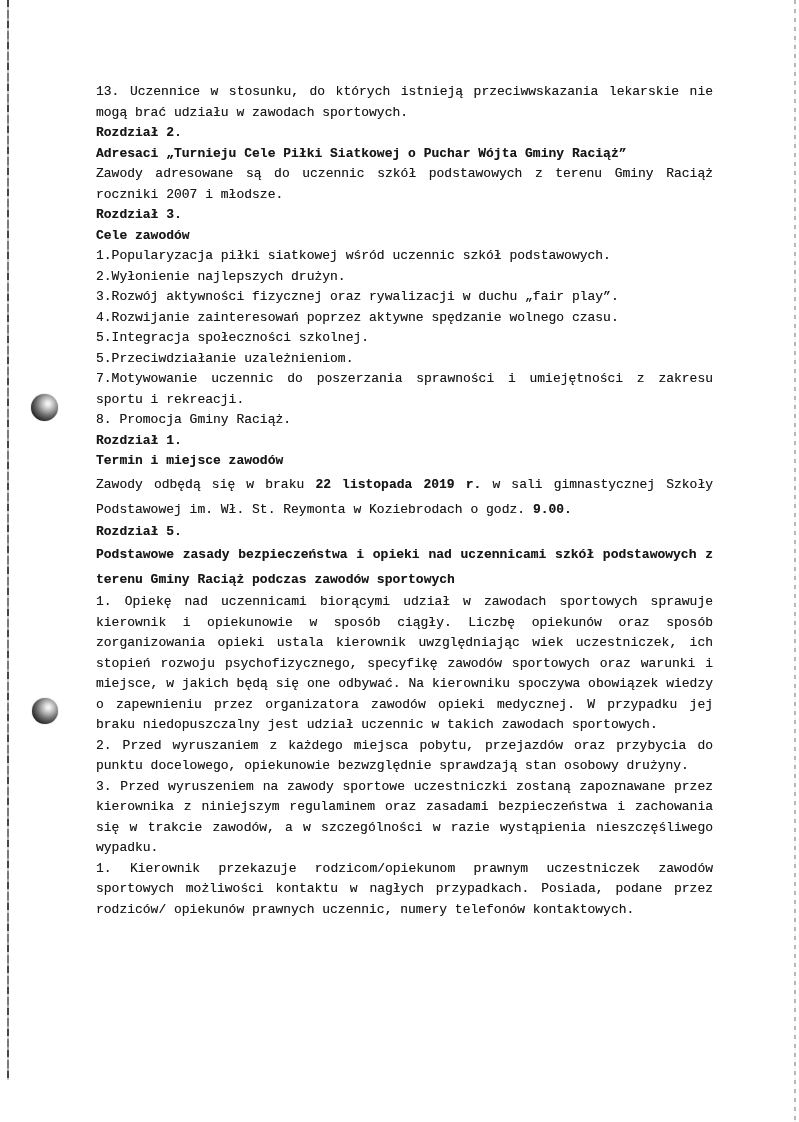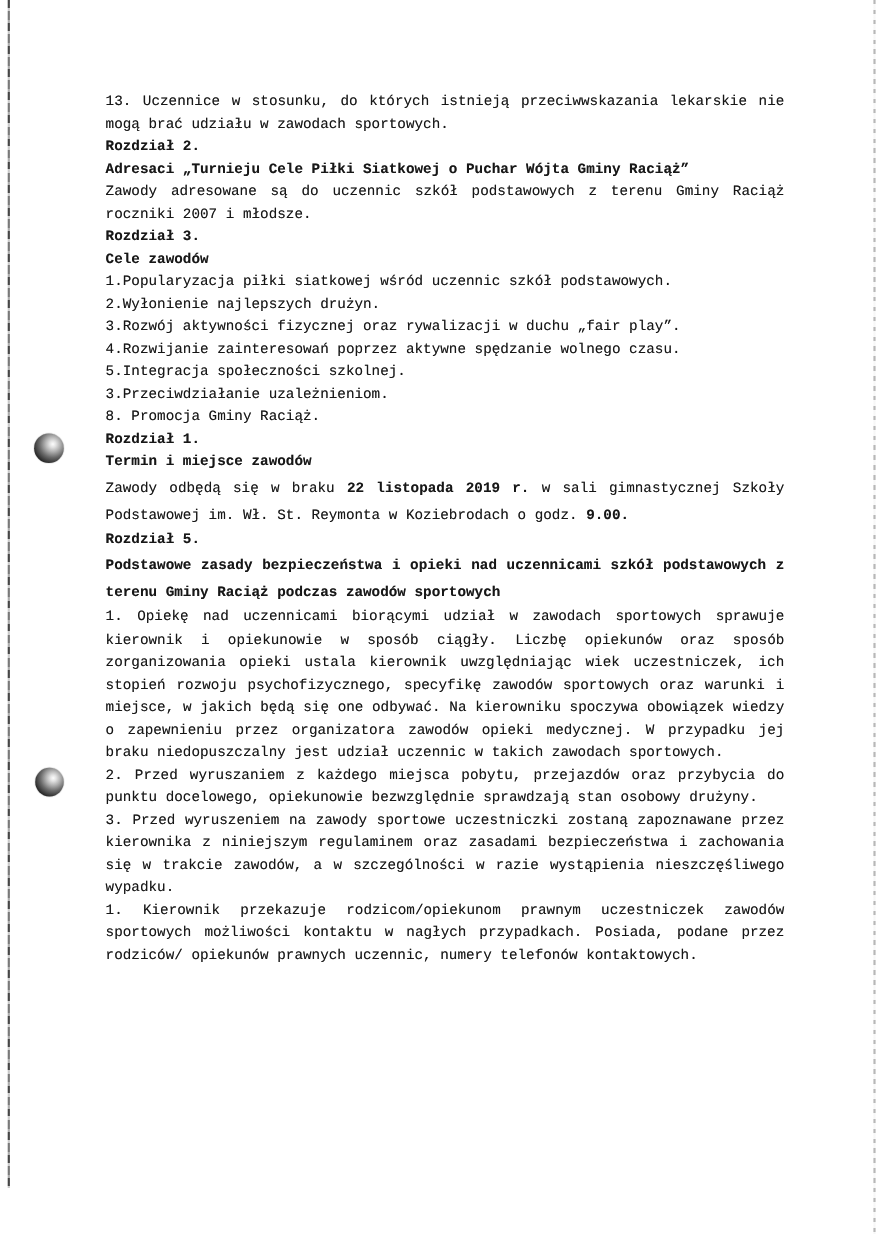--- a/index.html
+++ b/index.html
@@ -81,21 +81,22 @@
     <p class="h">Adresaci „Turnieju Cele Piłki Siatkowej o Puchar Wójta Gminy Raciąż”</p>
     <p>Zawody adresowane są do uczennic szkół podstawowych z terenu Gminy Raciąż roczniki 2007 i młodsze.</p>
 
     <p class="h mt12">Rozdział 3.</p>
     <p class="h">Cele zawodów</p>
     <p>1.Popularyzacja piłki siatkowej wśród uczennic szkół podstawowych.</p>
     <p>2.Wyłonienie najlepszych drużyn.</p>
     <p>3.Rozwój aktywności fizycznej oraz rywalizacji w duchu „fair play”.</p>
     <p>4.Rozwijanie zainteresowań poprzez aktywne spędzanie wolnego czasu.</p>
     <p>5.Integracja społeczności szkolnej.</p>
-    <p>3.Przeciwdziałanie uzależnieniom.</p>
+    <p>5.Przeciwdziałanie uzależnieniom.</p>
+    <p>7.Motywowanie uczennic do poszerzania sprawności i umiejętności z zakresu sportu i rekreacji.</p>
     <p>8. Promocja Gminy Raciąż.</p>
 
     <p class="h mt6">Rozdział 1.</p>
     <p class="h mt8">Termin i miejsce zawodów</p>
     <p class="lh25 mt5"><span>Zawody odbędą się w braku </span><span class="h">22 listopada 2019 r.</span><span> w sali gimnastycznej Szkoły Podstawowej im. Wł. St. Reymonta w Koziebrodach o godz. </span><span class="h">9.00.</span></p>
 
     <p class="h mt5">Rozdział 5.</p>
     <p class="h lh25 mt2">Podstawowe zasady bezpieczeństwa i opieki nad uczennicami szkół podstawowych z terenu Gminy Raciąż podczas zawodów sportowych</p>
     <p class="mt5">1. Opiekę nad uczennicami biorącymi udział w zawodach sportowych sprawuje kierownik i opiekunowie w sposób ciągły. Liczbę opiekunów oraz sposób zorganizowania opieki ustala kierownik uwzględniając wiek uczestniczek, ich stopień rozwoju psychofizycznego, specyfikę zawodów sportowych oraz warunki i miejsce, w jakich będą się one odbywać. Na kierowniku spoczywa obowiązek wiedzy o zapewnieniu przez organizatora zawodów opieki medycznej. W przypadku jej braku niedopuszczalny jest udział uczennic w takich zawodach sportowych.</p>
     <p class="mt5">2. Przed wyruszaniem z każdego miejsca pobytu, przejazdów oraz przybycia do punktu docelowego, opiekunowie bezwzględnie sprawdzają stan osobowy drużyny.</p>

